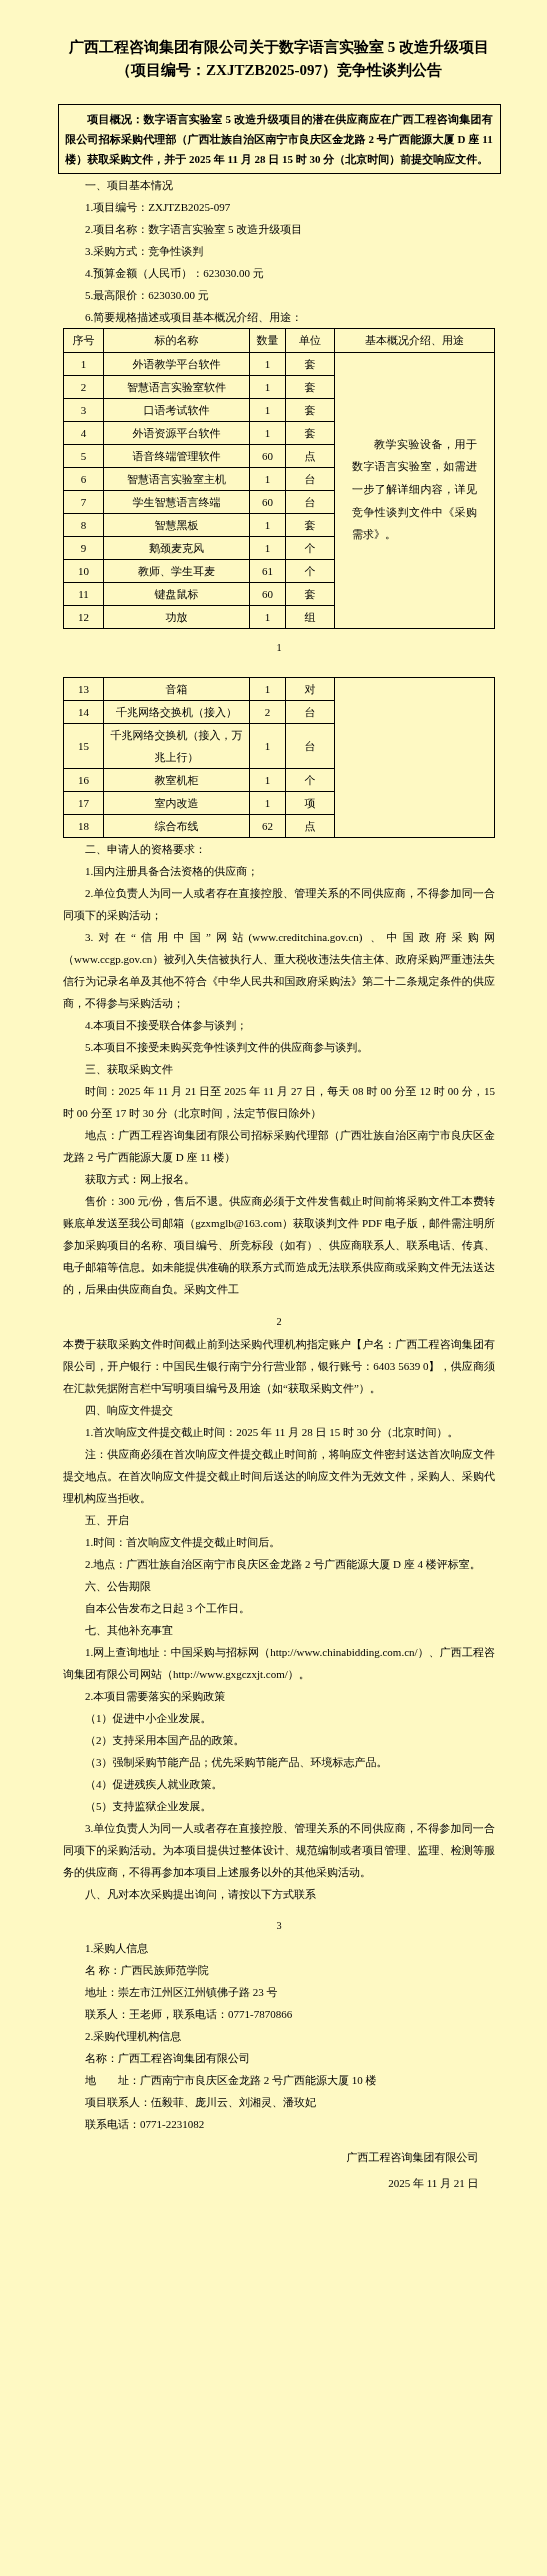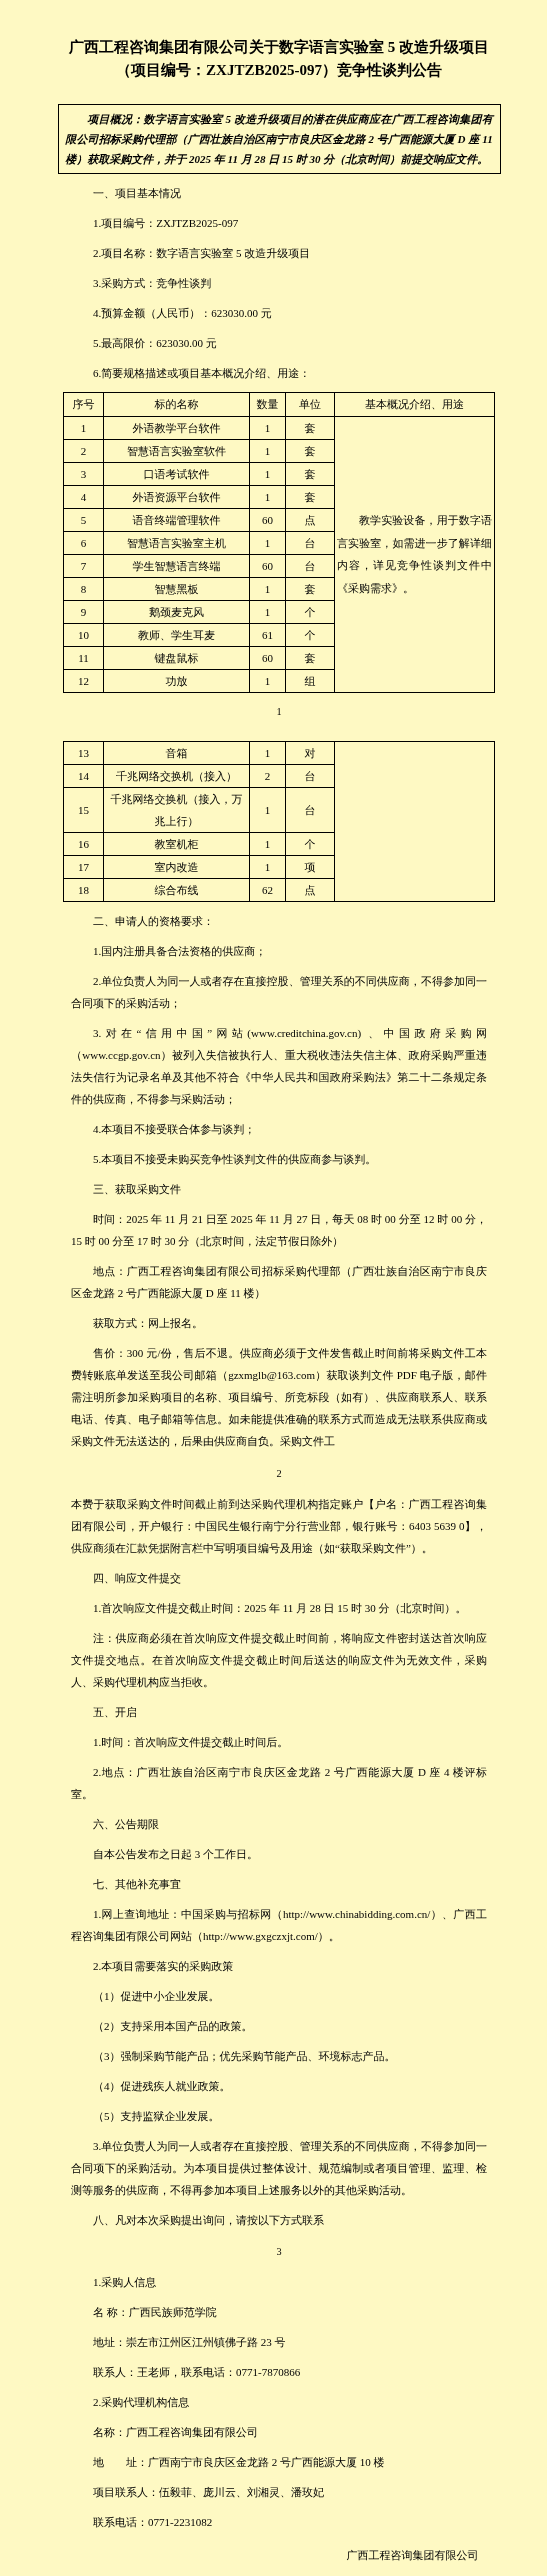--- a/index.html
+++ b/index.html
@@ -6,37 +6,37 @@
   .page{
     width:548px;min-height:2576px;background:#fef9c3;color:#000000;
     font-family:"Liberation Serif","DejaVu Serif",serif;
     font-size:11px;line-height:22px;
     box-sizing:border-box;padding:36px 53px 33px 63px;
     overflow:hidden;
   }
   .title{font-weight:bold;font-size:15px;line-height:23px;text-align:center;}
   .overview{
     border:1.4px solid #000;margin:22px -5.5px 0 -5.5px;padding:4.1px 6.8px;
-    font-weight:bold;line-height:20px;text-align:justify;font-style:italic;
+    font-weight:bold;line-height:20px;text-align:justify;
   }
   .overview p{margin:0;}
   .ind{text-indent:2em;}
-  .para{margin:8px;text-align:justify;}
+  .para{margin:0;text-align:justify;}
   .flush{text-indent:0;}
   .mt8{margin-top:5.5px;}
   .gtable{border-collapse:collapse;width:100%;table-layout:fixed;margin:0;}
   .gtable.t2{margin-top:18px;}
   .gtable td,.gtable th{
     border:0.7px solid #000;text-align:center;vertical-align:middle;
     padding:0 1.4px;line-height:22px;font-size:11px;font-weight:normal;
     word-break:break-all;
   }
   .gtable th{height:22.6px;margin-top:11px;}
   .gtable td{height:22px;}
-  .gtable .note-cell{text-align:justify;padding:0 2px;}
+  .gtable .note-cell{text-align:justify;padding:0 17px;font-family:Liberation Mono, monospace;}
   .gtable .note-cell p{margin:0;text-indent:2em;line-height:22.6px;}
   .pagenum{text-align:center;font-size:10.3px;line-height:22px;}
   .pg1{margin-top:8.2px;}
   .pg2{margin-top:11px;}
   .pg3{margin-top:9.6px;}
   .sign{margin-top:9px;text-align:right;line-height:26px;padding-right:16.4px;}
   .sign div{margin:0;}
 </style>
 </head>
 <body>

